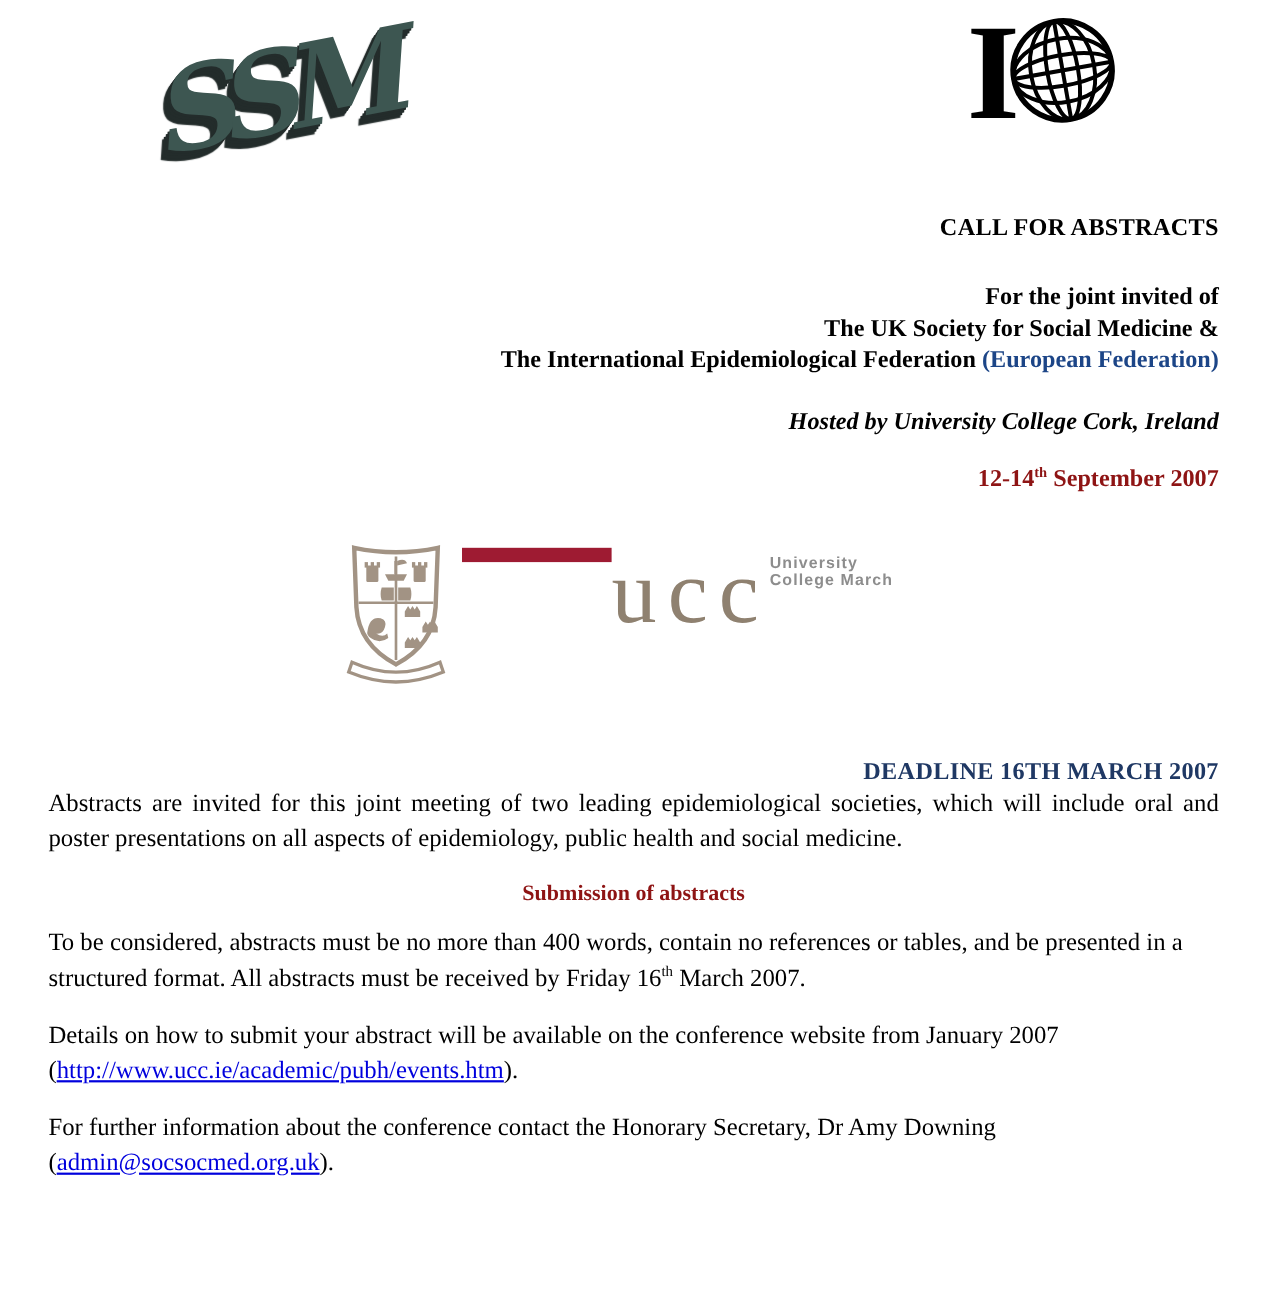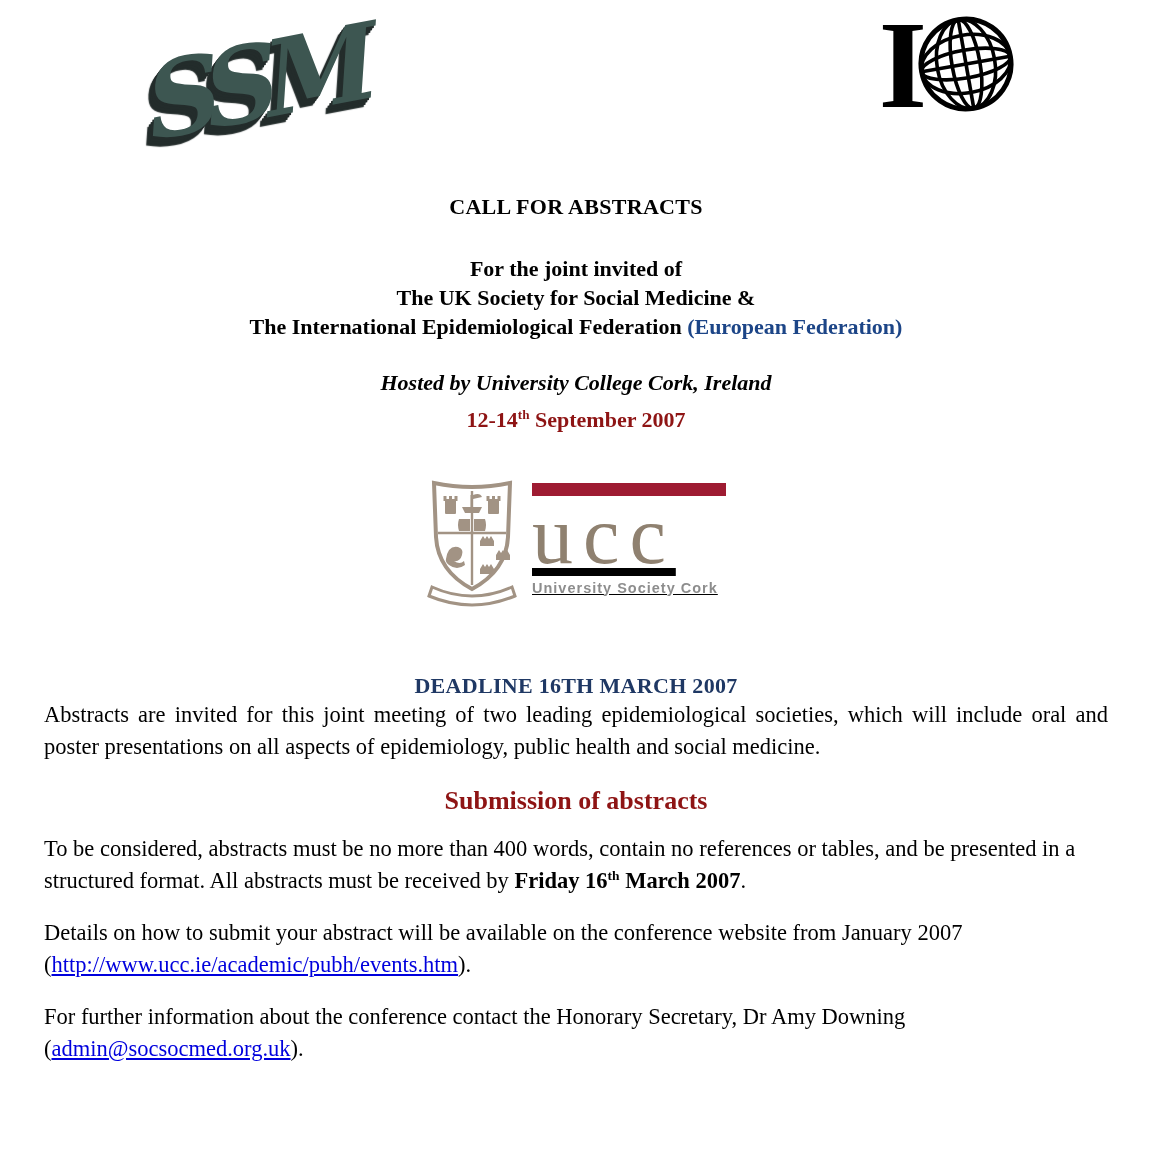--- a/index.html
+++ b/index.html
@@ -34,56 +34,56 @@
     position:absolute;right:-12px;top:2px;width:352px;height:116px;
     display:flex;align-items:center;justify-content:center;background:#fff;
   }
   .iea-letter{
     font-family:"Liberation Serif",serif;font-weight:bold;font-size:124px;
     line-height:0.86;color:#000;letter-spacing:-2px;
   }
   .iea-globe{margin:0 -7px 4px -9px;}
 
   
-  .center{text-align:center;}
+  .center{text-align:right;}
   .call-title{margin-top:36px;font-size:22px;font-weight:bold;letter-spacing:.3px;}
   .meeting-block{margin-top:34px;font-size:22px;font-weight:bold;line-height:1.32;}
   .federation{color:var(--federation-blue);}
   .hosted-line{margin-top:29px;font-size:22px;font-weight:bold;font-style:italic;}
-  .date-line{margin-top:11px;font-size:22px;font-weight:bold;color:var(--maroon);}
+  .date-line{margin-top:26px;font-size:22px;font-weight:bold;color:var(--maroon);}
   sup{font-size:60%;vertical-align:super;line-height:0;}
 
   
   .ucc-logo{
     margin:42px auto 0 auto;width:300px;height:152px;
     display:flex;align-items:flex-start;justify-content:center;gap:14px;
   }
   .ucc-crest{flex:0 0 auto;}
-  .ucc-right{display:flex;flex-direction:column;padding-top:8px;text-decoration:underline;}
+  .ucc-right{display:flex;flex-direction:row;padding-top:8px;}
   .ucc-bar{width:194px;height:13px;background:var(--ucc-bar);}
   .ucc-letters{
     font-family:"Liberation Serif",serif;font-size:82px;line-height:.92;
     color:var(--ucc-letters);letter-spacing:10px;margin-top:2px;font-weight:normal;
   }
   .ucc-caption{
     font-family:"Liberation Sans",sans-serif;font-weight:bold;font-size:14.5px;
     color:var(--ucc-caption);letter-spacing:1px;margin-top:6px;
   }
 
   .deadline-line{margin-top:46px;font-size:22px;font-weight:bold;color:var(--navy);letter-spacing:.3px;}
 
   
   .body-text{font-size:22.5px;line-height:1.4;}
   .intro{text-align:justify;}
   .submission-heading{
-    margin-top:24px;text-align:center;font-size:26px;font-weight:bold;color:var(--maroon);
+    margin-top:24px;text-align:center;font-size:20px;font-weight:bold;color:var(--maroon);
   }
   .para{margin-top:17px;}
   .para + .para{margin-top:21px;}
-  .bold{font-weight:bold;}
+  .bold{font-weight:normal;}
   a.doc-link{color:var(--link-blue);text-decoration:underline;cursor:pointer;}
 </style>
 </head>
 <body>
 
 <div class="page">
 
   <div class="logo-row">
     <div class="ssm-logo">
       <span class="ssm-text">SSM</span>
@@ -144,21 +144,21 @@
         <path d="M70,80 l3,-5 2,3 2,-3 2,3 2,-3 3,5 v5 h-14 z" transform="translate(-16,14)"></path>
         <path d="M54,66 l3,-5 2,3 2,-3 2,3 2,-3 3,5 v5 h-14 z" transform="translate(16,14)"></path>
       </g>
       <g stroke="#a29384" stroke-width="3" fill="#ffffff">
         <path d="M6,112 q40,18 80,0 l3,9 q-43,18 -86,0 z"></path>
       </g>
     </svg>
     <div class="ucc-right">
       <div class="ucc-bar"></div>
       <div class="ucc-letters">ucc</div>
-      <div class="ucc-caption">University Society Cork</div>
+      <div class="ucc-caption">University College March</div>
     </div>
   </div>
 
   <div class="center deadline-line">DEADLINE 16TH MARCH 2007</div>
 
   <p class="body-text intro">Abstracts are invited for this joint meeting of two leading epidemiological societies, which will include oral and poster presentations on all aspects of epidemiology, public health and social medicine.</p>
 
   <h2 class="submission-heading">Submission of abstracts</h2>
 
   <p class="body-text para"><span>To be considered, abstracts must be no more than 400 words, contain no references or tables, and be presented in a structured format. All abstracts must be received by </span><span class="bold"><span>Friday 16</span><sup>th</sup><span> March 2007</span></span><span>.</span></p>

